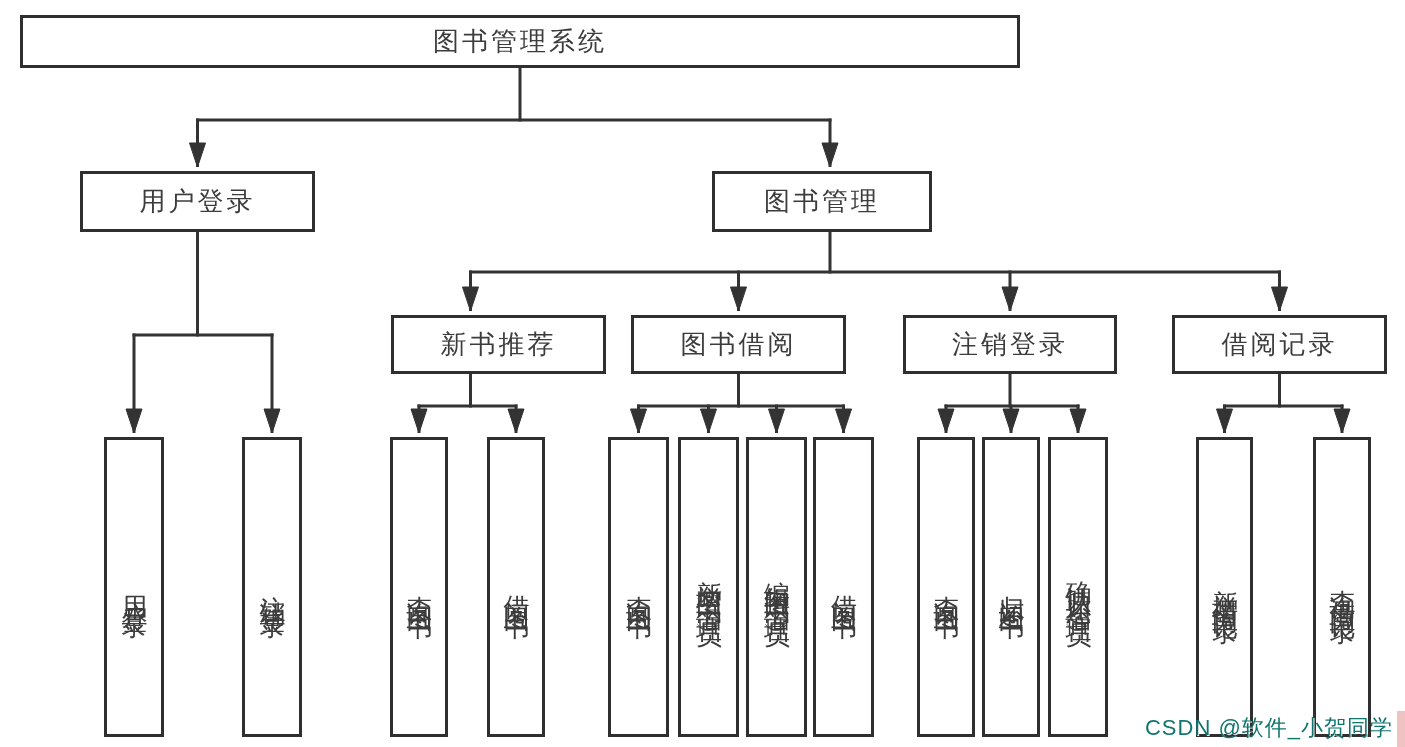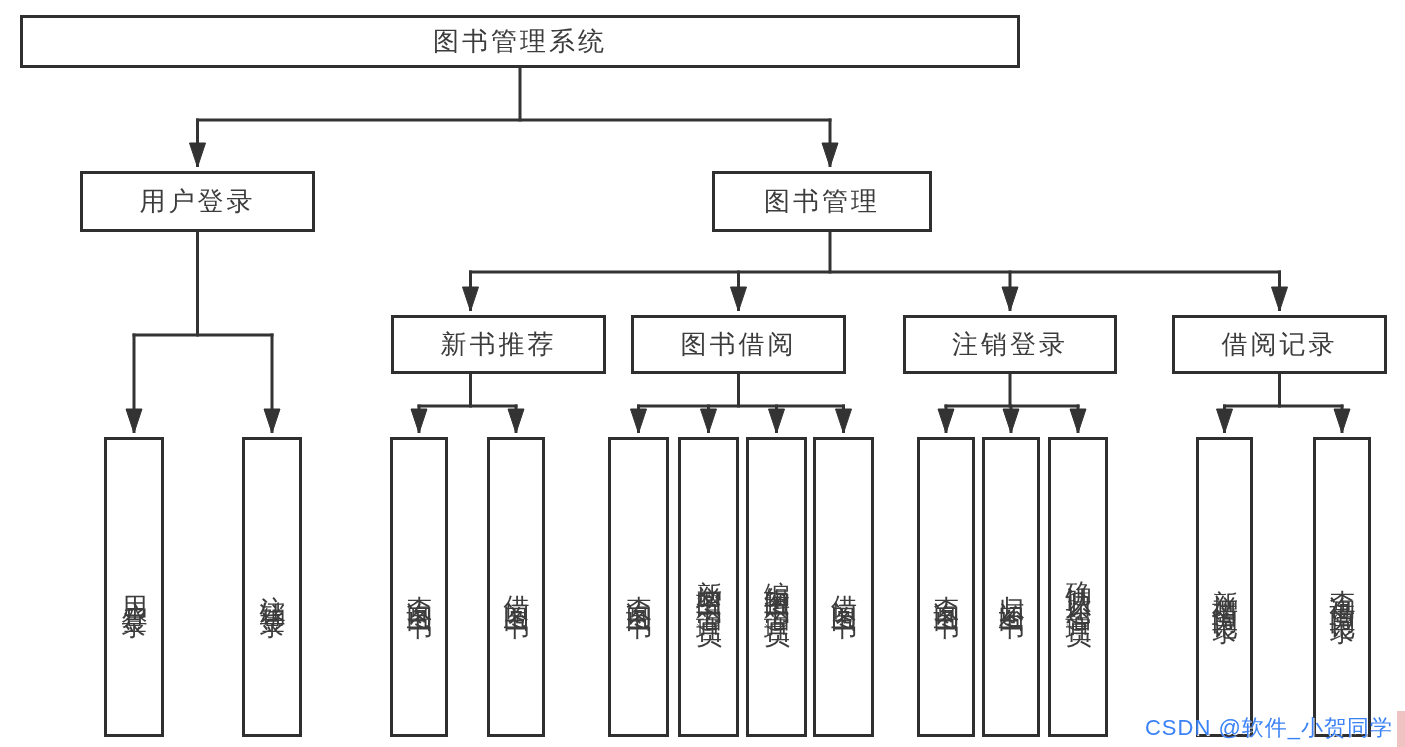--- a/index.html
+++ b/index.html
@@ -33,21 +33,21 @@
     writing-mode:vertical-rl;
     font-size:26px;
     letter-spacing:6px;
     line-height:1;
   }
   .watermark{
     position:absolute;
     right:12px;
     bottom:4px;
     font-size:22px;
-    color:#3b82f6;
+    color:#0f766e;
     letter-spacing:1px;
     text-shadow:1px 1px 0 rgba(255,255,255,0.9);
     z-index:5;
     white-space:nowrap;
   }
   .wm-strip{
     position:absolute;
     right:0;
     bottom:0;
     width:8px;

